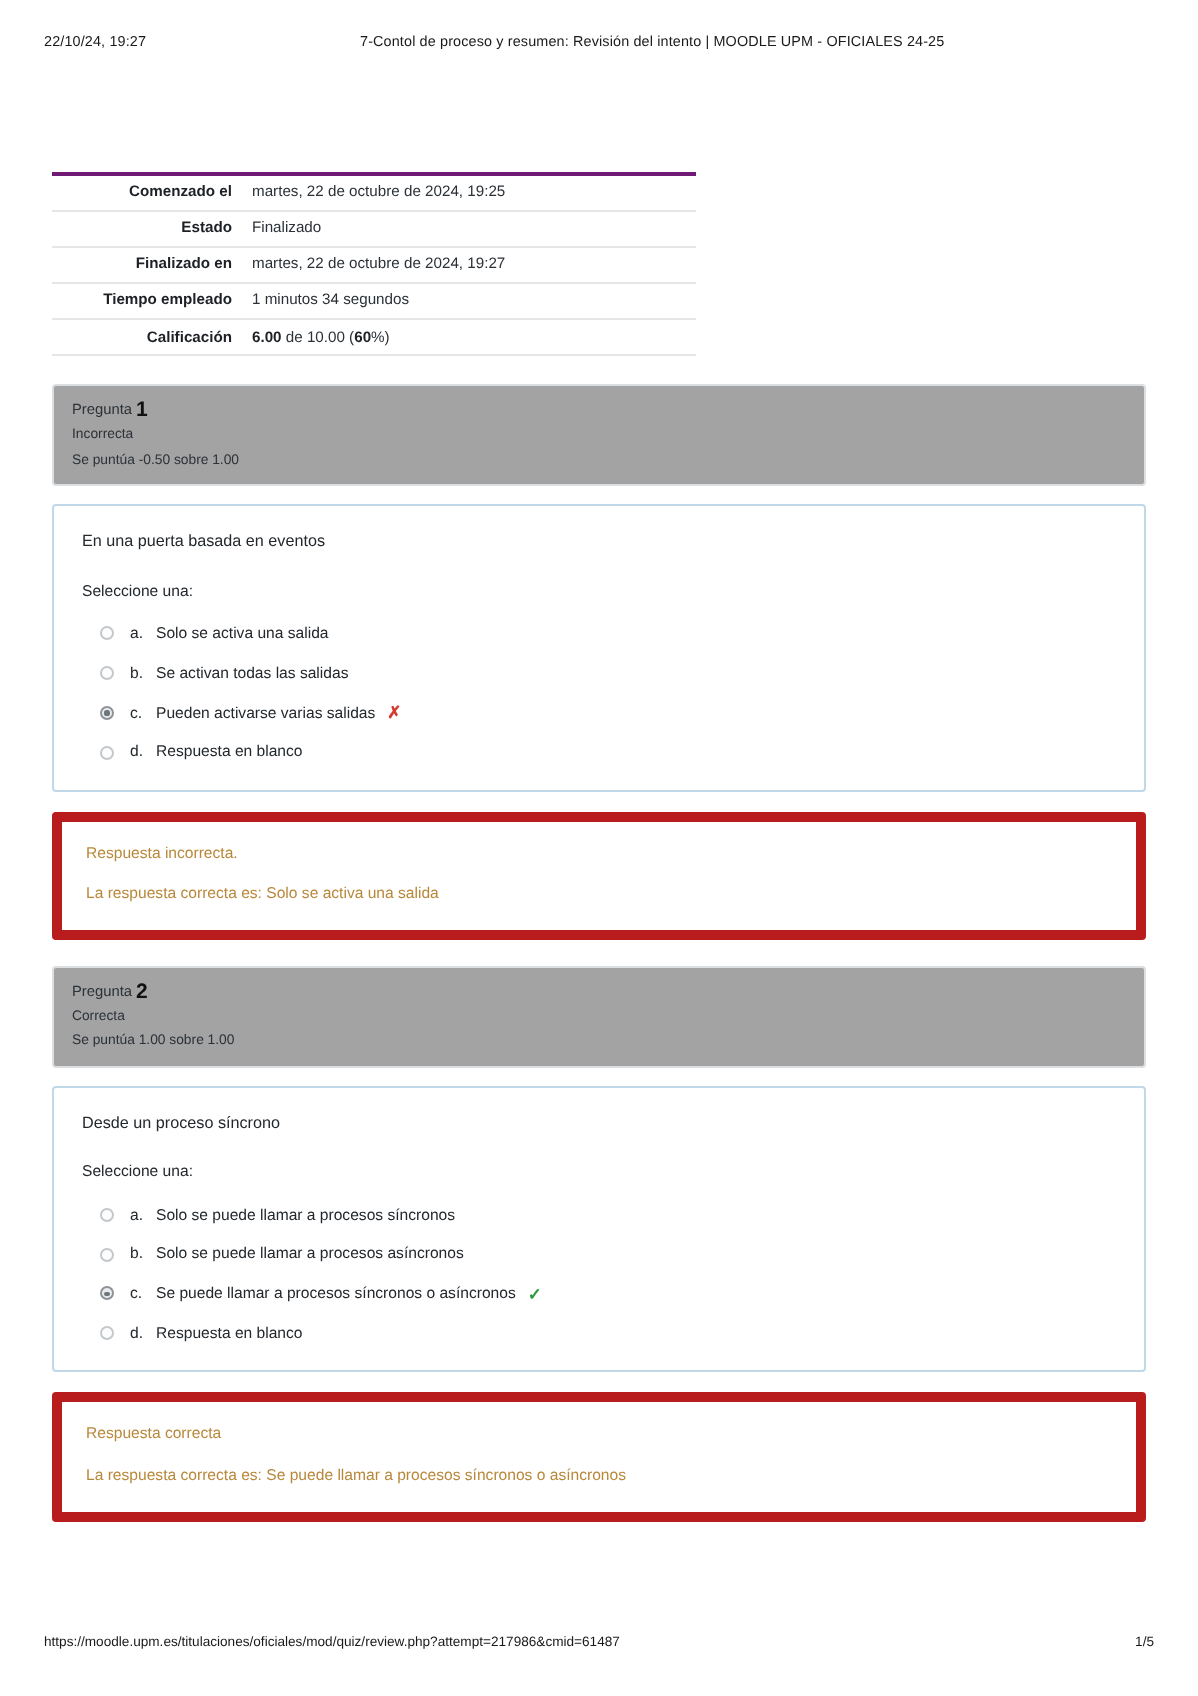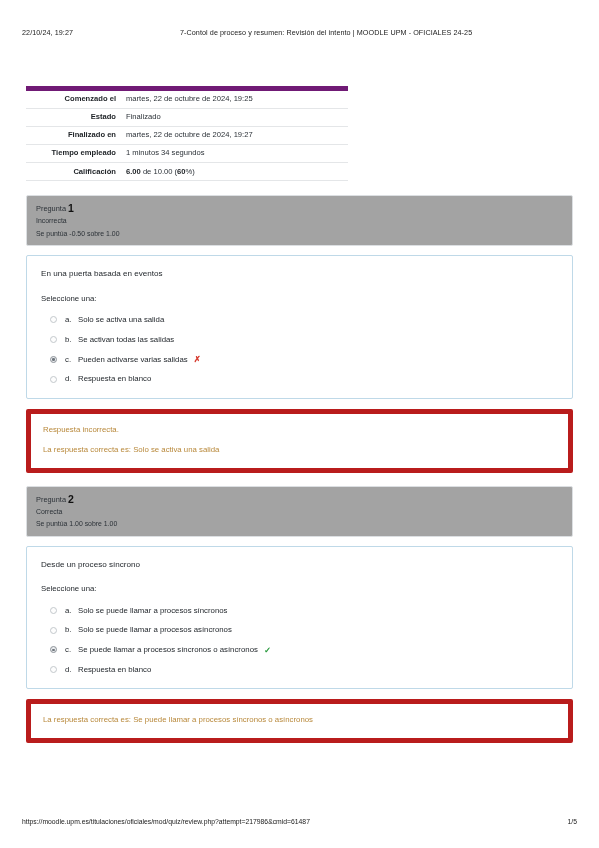--- a/index.html
+++ b/index.html
@@ -10,21 +10,21 @@
     background: #ffffff;
     font-family: "Liberation Sans", sans-serif;
     color: #2b2b2b;
     position: relative;
     overflow: hidden;
   }
 
   
   .print-header {
     position: absolute;
-    top: 28px; left: 0; right: 0;
+    top: 16px; left: 0; right: 0;
     height: 14px;
     font-size: 7.2px;
     color: #1a1a1a;
     letter-spacing: 0.01em;
   }
   .print-header .ph-date {
     position: absolute; left: 22px; top: 0;
     white-space: nowrap;
   }
   .print-header .ph-title {
@@ -40,21 +40,21 @@
   }
 
   
   .summary-table {
     width: 322px;
     border-collapse: collapse;
     font-size: 7.6px;
     margin-bottom: 14px;
   }
   .summary-table tr { border-bottom: 1px solid #e4e6e8; }
-  .summary-table tr:first-child { border-top: 5px solid #701a75; }
+  .summary-table tr:first-child { border-top: 2px solid #701a75; }
   .summary-table th {
     text-align: right;
     vertical-align: top;
     font-weight: bold;
     color: #1d2125;
     padding: 3.4px 6px 3.4px 0;
     width: 96px;
     line-height: 1.35;
   }
   .summary-table td {
@@ -306,20 +306,21 @@
         </div>
         <div class="ans-row">
           <span class="radio"></span>
           <span class="ans-letter">d.</span>
           <span class="ans-text">Respuesta en blanco</span>
         </div>
       </div>
     </div>
 
     <div class="feedback">
+      <div class="fb-line first">Respuesta correcta</div>
       <div class="fb-line">La respuesta correcta es: Se puede llamar a procesos síncronos o asíncronos</div>
     </div>
   </div>
 
 </div>
 
 <div class="print-footer">
   <span class="pf-url">https://moodle.upm.es/titulaciones/oficiales/mod/quiz/review.php?attempt=217986&amp;cmid=61487</span>
   <span class="pf-page">1/5</span>
 </div>

